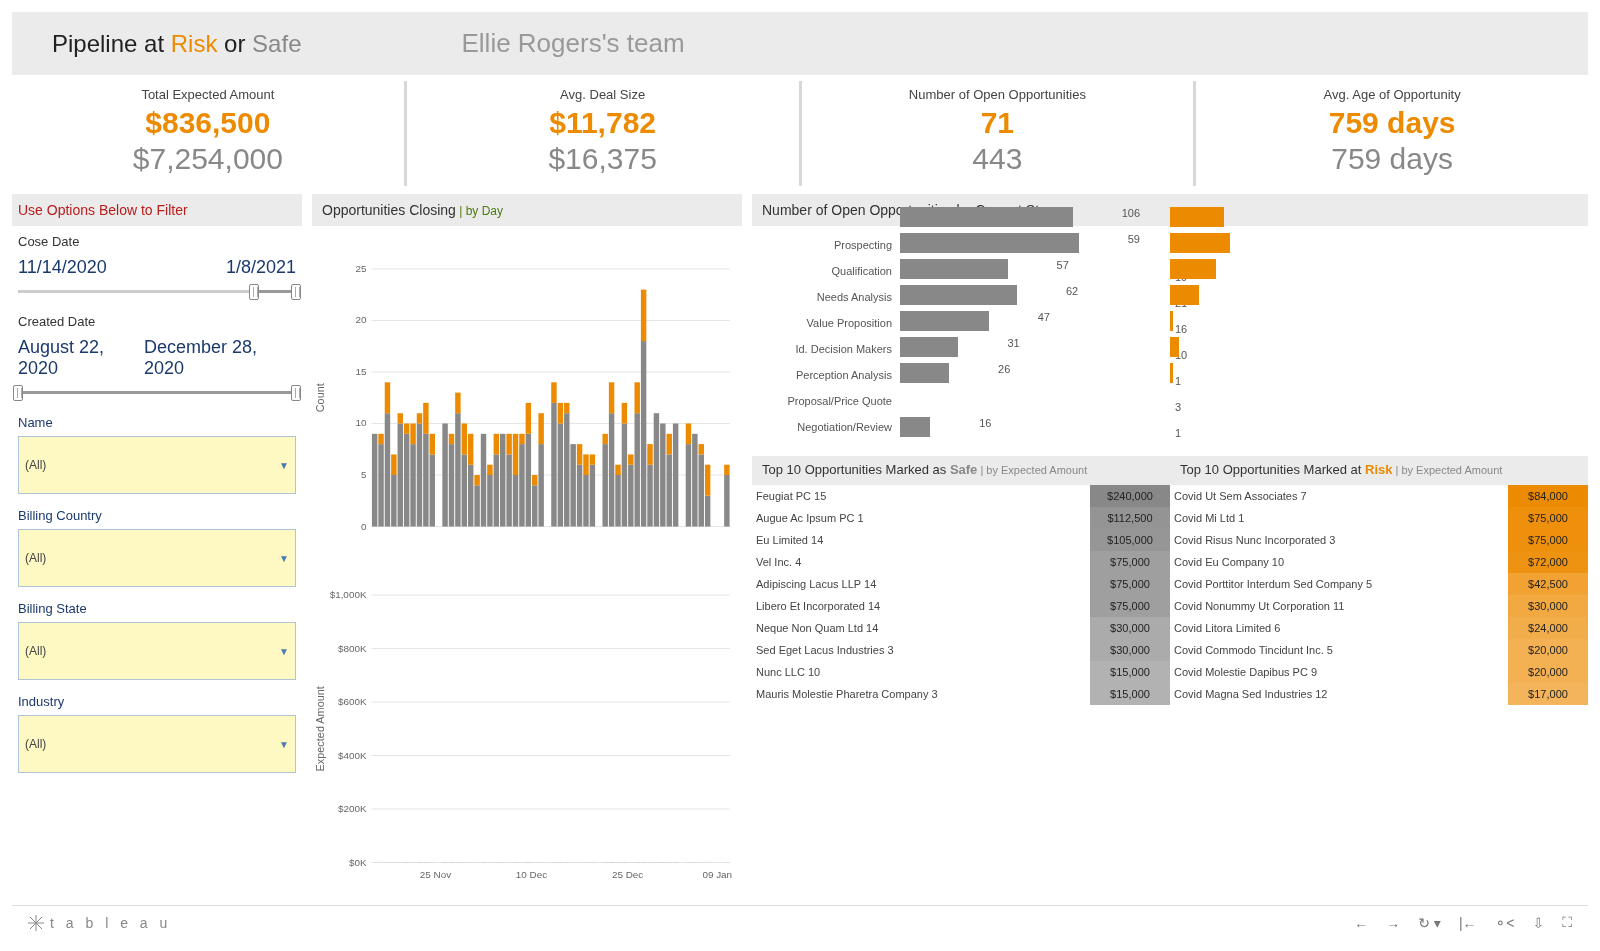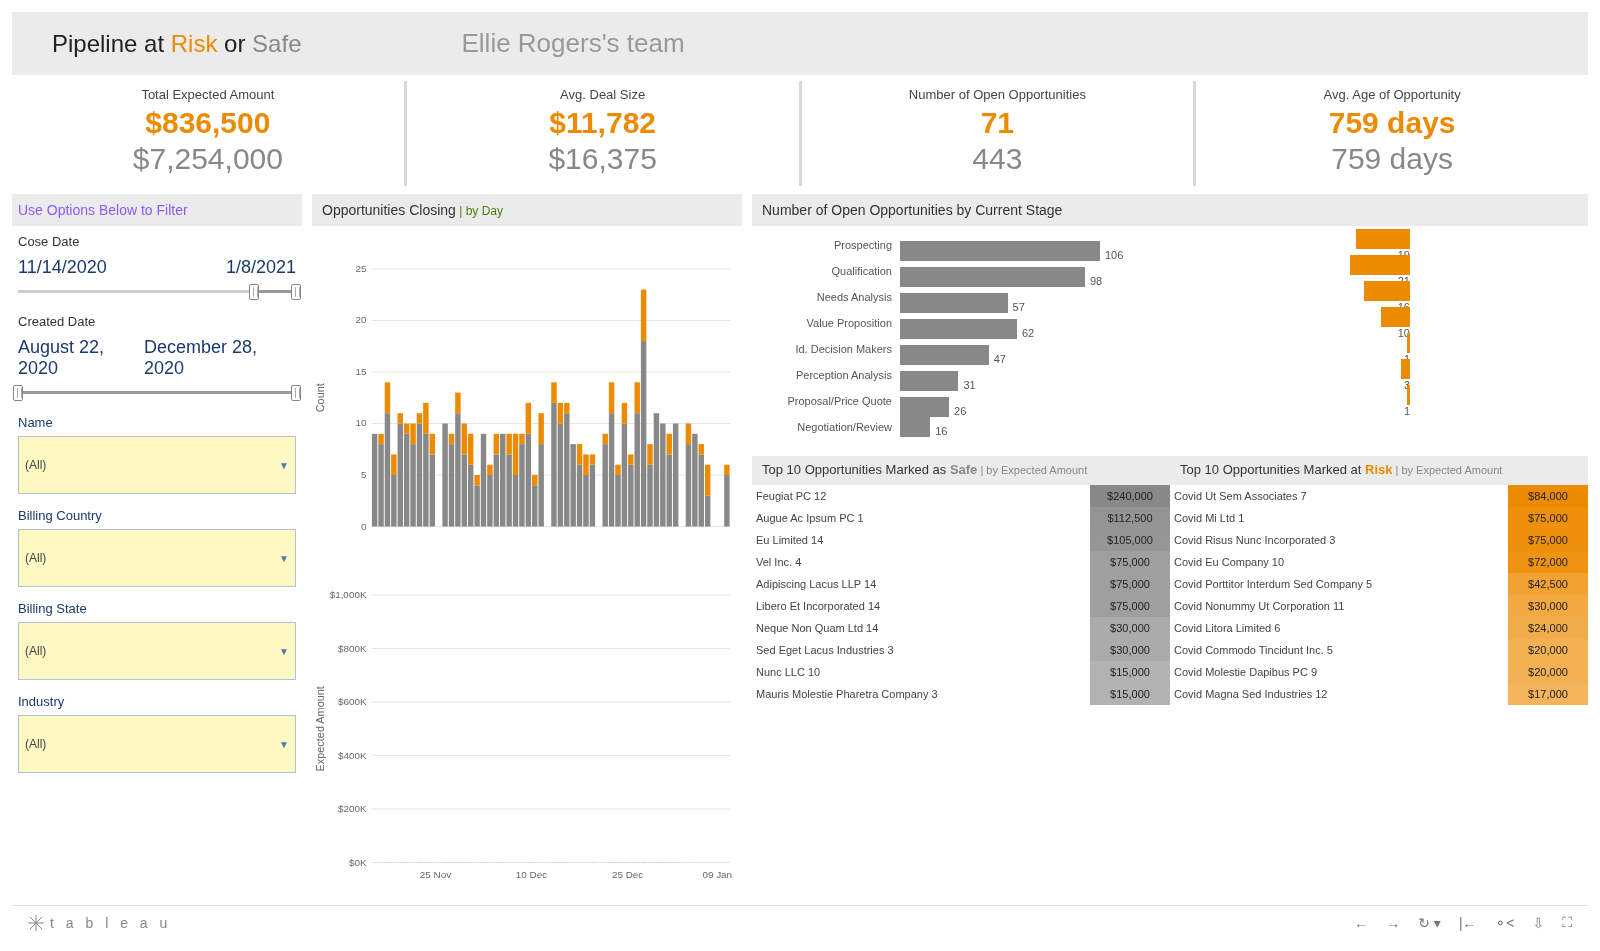--- a/index.html
+++ b/index.html
@@ -11,21 +11,21 @@
 .title-main .safe { color: #888; }
 .title-sub { font-size: 26px; color: #999; font-weight: 400; }
 .kpi-row { display: flex; margin-top: 6px; }
 .kpi-card { flex: 1; background: #fff; border-left: 3px solid #d8d8d8; padding: 6px 0 10px; text-align: center; }
 .kpi-card:first-child { border-left: none; }
 .kpi-label { font-size: 13px; color: #444; }
 .kpi-risk { font-size: 30px; font-weight: 600; color: #ed8b00; margin-top: 4px; }
 .kpi-safe { font-size: 30px; font-weight: 400; color: #888; margin-top: 2px; }
 .main-grid { display: flex; gap: 10px; margin-top: 8px; flex: 1; min-height: 0; }
 .filter-panel { width: 290px; display: flex; flex-direction: column; }
-.filter-title-bar { background: #ebebeb; padding: 8px 6px; font-size: 14px; color: #8b5cf6; }
+.filter-title-bar { background: #ebebeb; padding: 8px 6px; font-size: 14px; color: #b91c1c; }
 .filter-body { padding: 8px 6px; }
 .filter-group { margin-bottom: 14px; }
 .filter-label { font-size: 13px; color: #333; margin-bottom: 8px; display: block; }
 .range-row { display: flex; justify-content: space-between; font-size: 18px; color: #1a3a6e; margin-bottom: 4px; }
 .slider-track { position: relative; height: 18px; }
 .slider-line { position: absolute; top: 8px; left: 0; right: 0; height: 3px; background: #ccc; }
 .slider-fill { position: absolute; top: 8px; height: 3px; background: #999; }
 .slider-handle { position: absolute; top: 2px; width: 10px; height: 16px; border: 1px solid #888; background: #fff; border-radius: 2px; cursor: pointer; }
 .slider-handle::after { content: ""; position: absolute; left: 3px; top: 2px; bottom: 2px; width: 3px; border-left: 1px solid #aaa; border-right: 1px solid #aaa; }
 .dropdown { width: 100%; border: 1px solid #b0c4d8; background: #fef9c3; padding: 21px 6px; display: flex; justify-content: space-between; align-items: center; font-size: 12px; color: #444; cursor: pointer; }
@@ -40,21 +40,21 @@
 .axis-text { font-size: 10px; fill: #666; }
 .axis-label { font-size: 11px; fill: #666; }
 .grid-line { stroke: #e5e5e5; stroke-width: 1; }
 .bar-safe { fill: #888; }
 .bar-risk { fill: #ed8b00; }
 .right-col { flex: 1; display: flex; flex-direction: column; }
 .stage-chart { padding: 6px 10px 10px; }
 .stage-row { display: flex; align-items: center; height: 26px; gap: 8px; }
 .stage-label { width: 130px; text-align: right; font-size: 11px; color: #555; }
 .stage-bars { flex: 1; display: flex; gap: 30px; }
-.stage-bar-area { position: relative; display: flex; align-items: flex-end; }
+.stage-bar-area { position: relative; display: flex; align-items: flex-start; gap: 44px; }
 .stage-bar-area.safe { width: 240px; }
 .stage-bar-area.risk { width: 240px; flex-direction: column; }
 .stage-bar { height: 20px; }
 .stage-bar.safe { background: #888; }
 .stage-bar.risk { background: #ed8b00; }
 .stage-val { font-size: 11px; color: #555; margin-left: 5px; }
 .tables-row { display: flex; flex: 1; margin-top: 6px; }
 .table-box { flex: 1; display: flex; flex-direction: column; }
 .table-title { background: #ebebeb; padding: 6px 10px; font-size: 13px; color: #333; line-height: 1.3; }
 .table-title .safe-word { color: #888; font-weight: 600; }
@@ -408,21 +408,21 @@
                 <div class="stage-bar risk" style="width:54.285714285714285px"></div>
                 <span class="stage-val">19</span>
               </div>
     </div>
           </div>
           <div class="stage-row">
             <div class="stage-label">Qualification</div>
     <div class="stage-bars">
       <div class="stage-bar-area safe">
                 <div class="stage-bar safe" style="width:184.9056603773585px"></div>
-                <span class="stage-val">98</span>
+                <span class="stage-val">59</span>
               </div>
       <div class="stage-bar-area risk">
                 <div class="stage-bar risk" style="width:60px"></div>
                 <span class="stage-val">21</span>
               </div>
     </div>
           </div>
           <div class="stage-row">
             <div class="stage-label">Needs Analysis</div>
     <div class="stage-bars">
@@ -500,21 +500,21 @@
           </div>
         </div>
 
       <div class="tables-row">
         <div class="table-box">
           <div class="table-title">
             <span>Top 10 Opportunities Marked as </span><span class="safe-word">Safe</span><span class="muted">  | by Expected Amount</span>
           </div>
           <div class="data-table" id="safe-table">
               <div class="trow">
-                <div class="tname">Feugiat PC 12</div>
+                <div class="tname">Feugiat PC 15</div>
       <div class="tval" style="background:rgba(136,136,136,1);color:#222">$240,000</div>
               </div>
               <div class="trow">
                 <div class="tname">Augue Ac Ipsum PC 1</div>
       <div class="tval" style="background:rgba(136,136,136,0.9025);color:#222">$112,500</div>
               </div>
               <div class="trow">
                 <div class="tname">Eu Limited 14</div>
       <div class="tval" style="background:rgba(136,136,136,0.883);color:#222">$105,000</div>
               </div>

